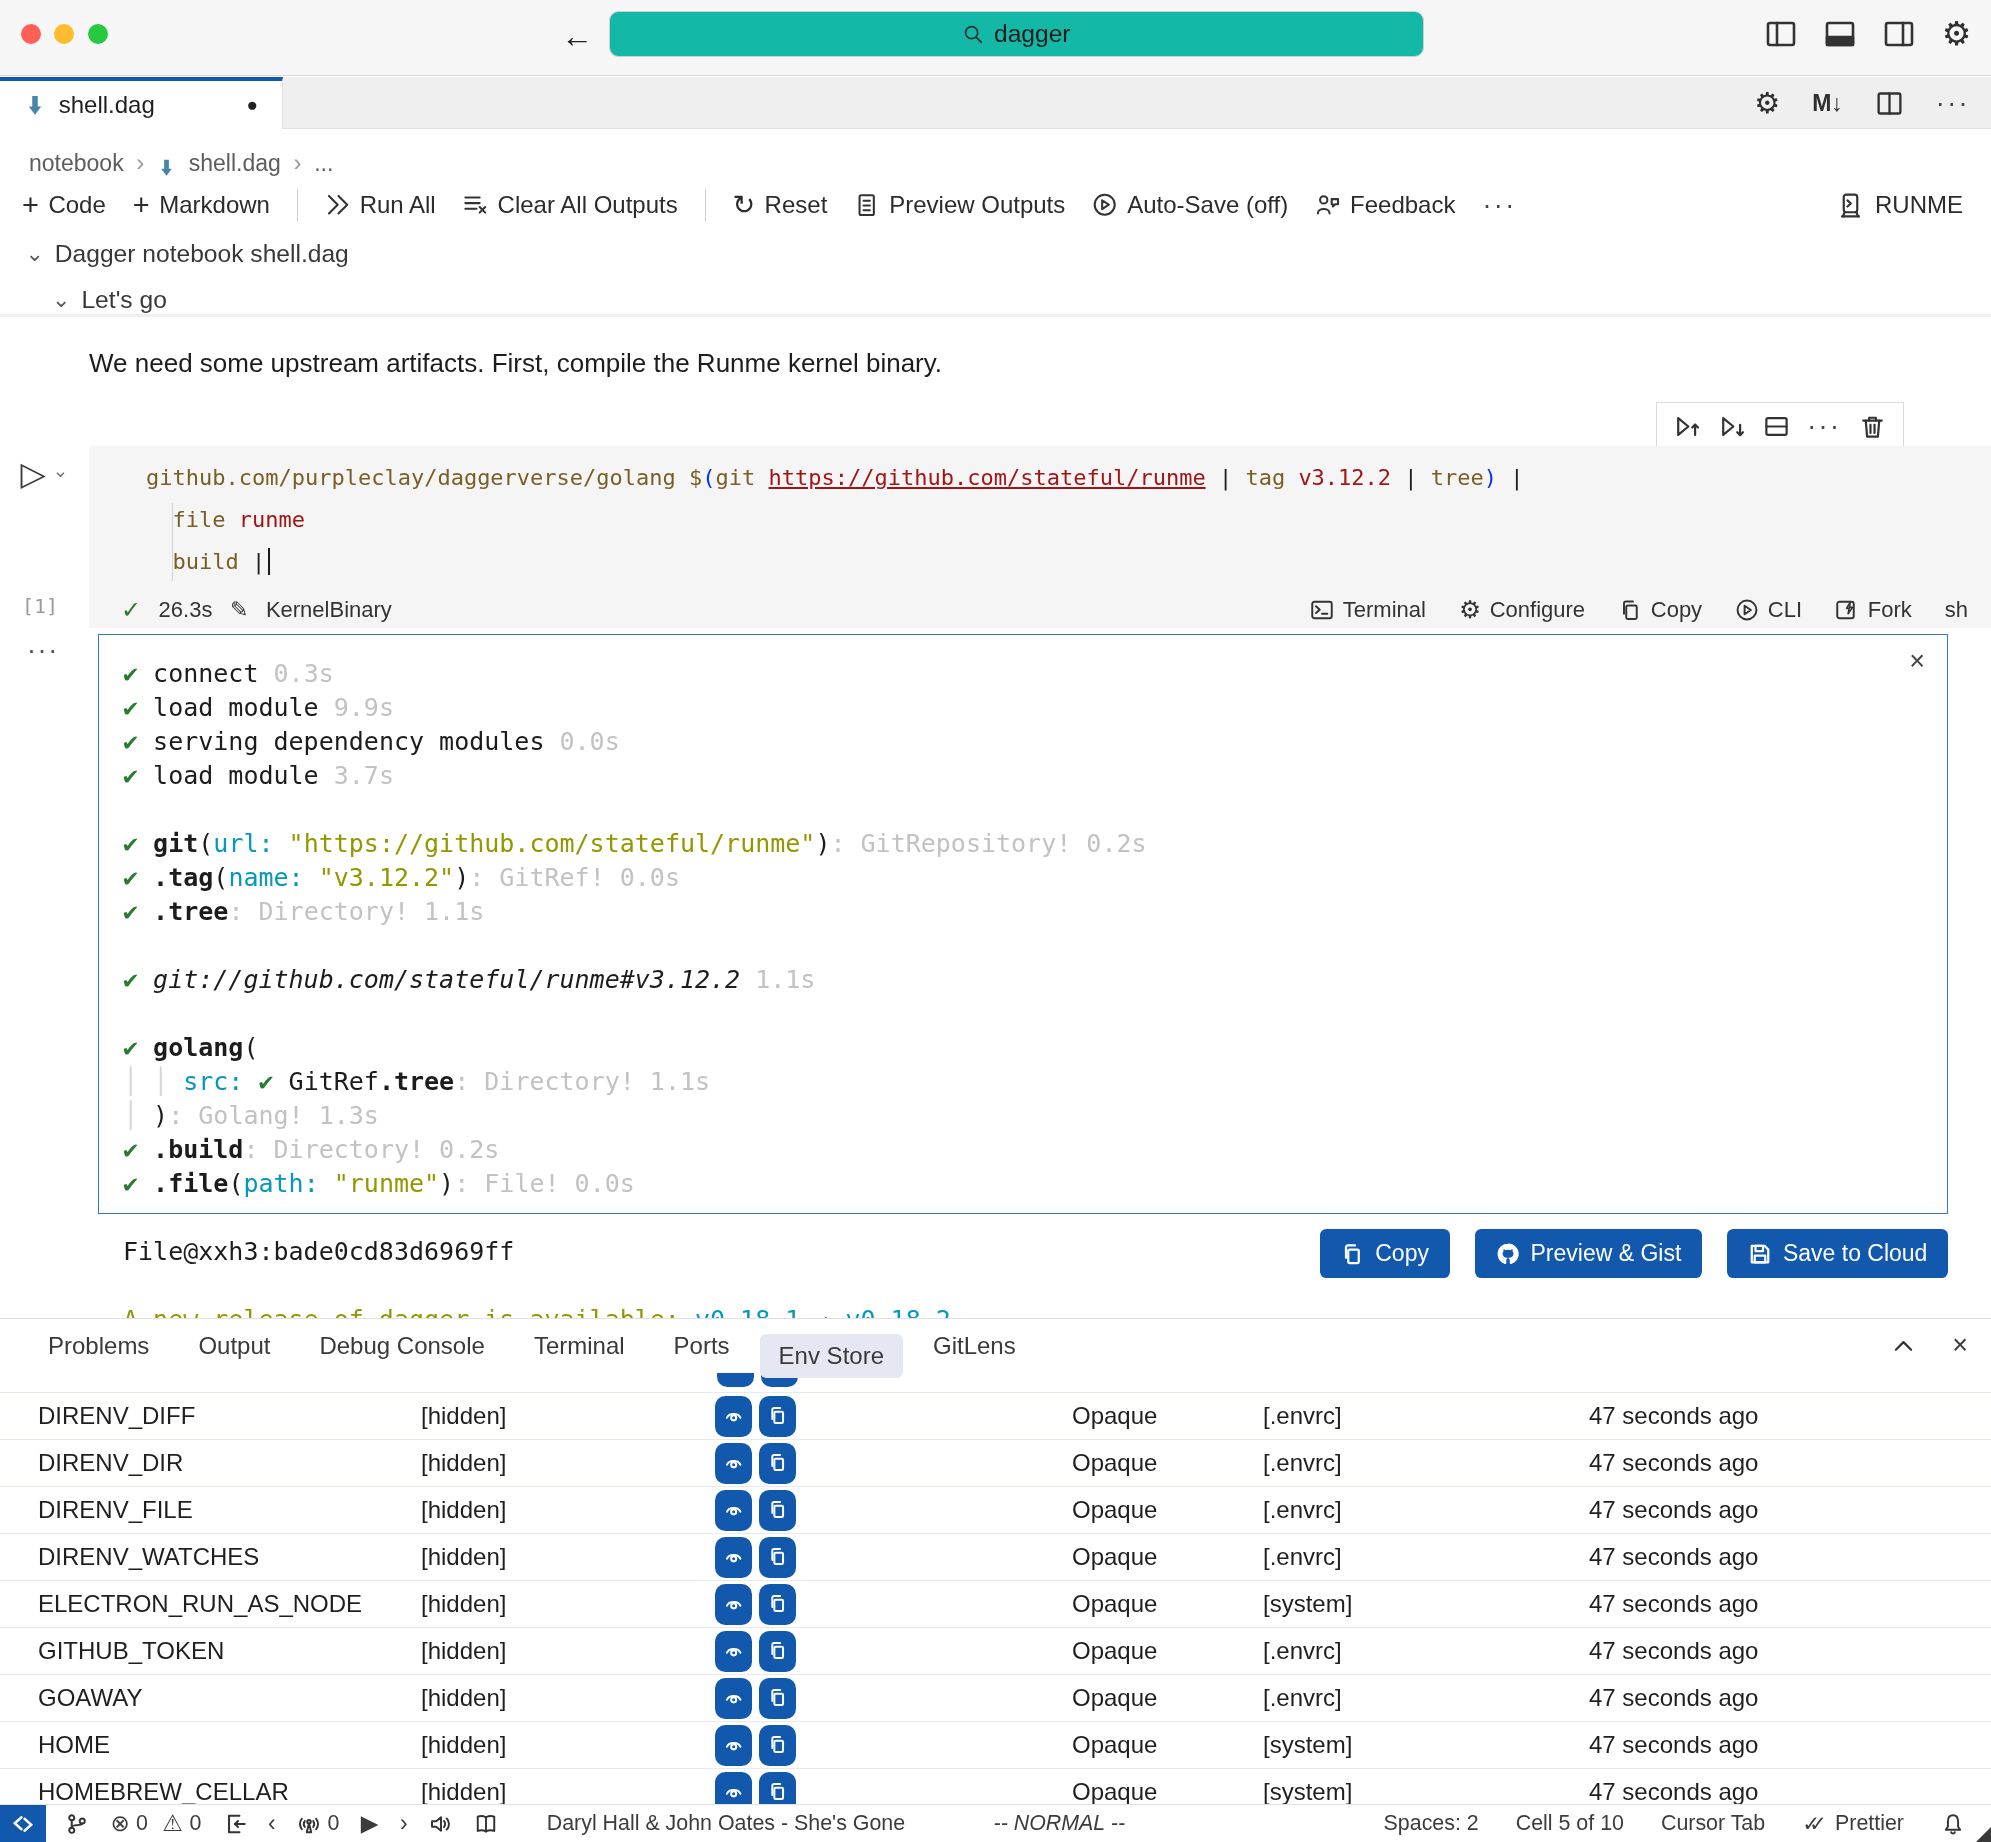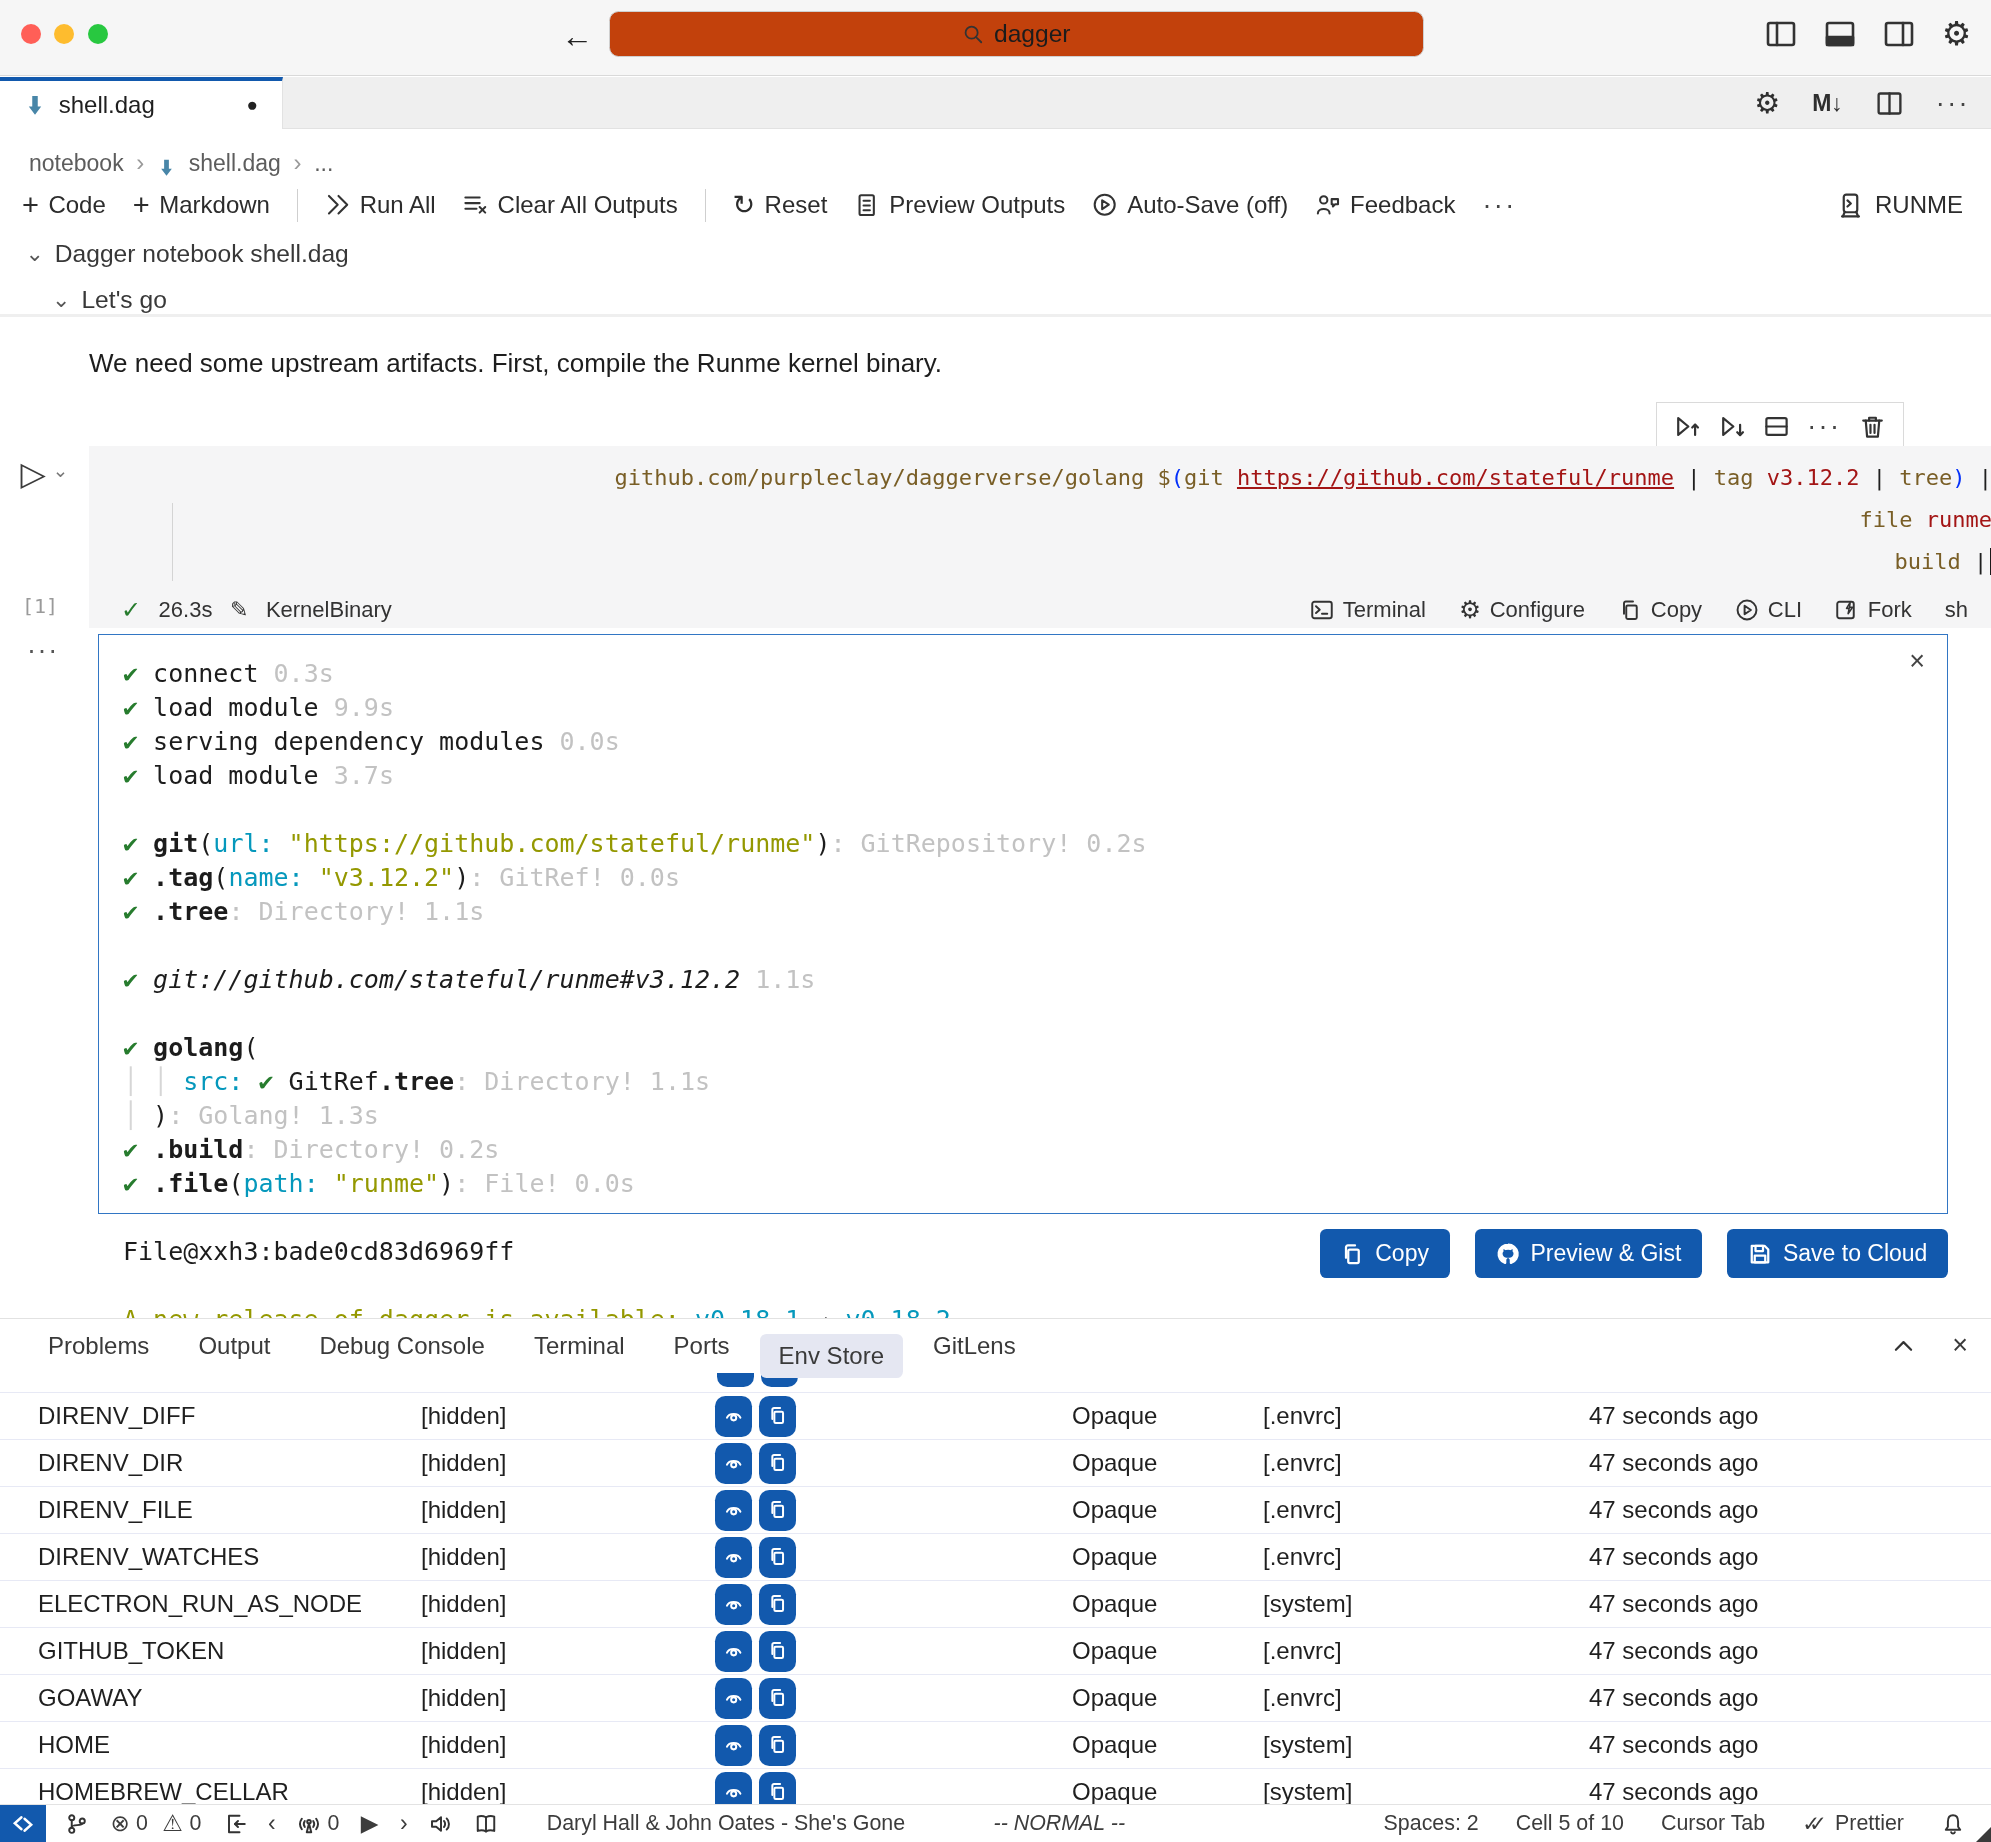--- a/index.html
+++ b/index.html
@@ -9,21 +9,21 @@
   svg { display:block; }
   .ic { stroke:#333; fill:none; stroke-width:1.3; stroke-linecap:round; stroke-linejoin:round; }
 
   
   .titlebar { position:absolute; top:0; left:0; right:0; height:76px; background:#f6f6f6; border-bottom:0.8px solid #d9d9d9; }
   .lights { position:absolute; left:20.6px; top:24px; display:flex; gap:13.5px; }
   .light { width:20px; height:20px; border-radius:50%; }
   .l-red{background:#ff5f57;} .l-yel{background:#febc2e;} .l-grn{background:#28c840;}
   .nav-arrows { position:absolute; left:561px; top:17.5px; display:flex; gap:30px; font-size:32px; }
   .nav-back{color:#222;} .nav-fwd{color:#b9b9b9;}
-  .searchbox { position:absolute; left:609px; top:11px; width:815px; height:46px; background:#c2410c;
+  .searchbox { position:absolute; left:609px; top:11px; width:815px; height:46px; background:#14b8a6;
                border:0.8px solid #cfcfcf; border-radius:9.5px; display:flex; align-items:center; justify-content:center;
                gap:9.5px; font-size:24.6px; color:#1c1c1c; }
   .tb-right { position:absolute; right:20.6px; top:17.5px; display:flex; gap:27px; align-items:center; color:#2f2f2f; }
   .tb-right .pane { width:32px; height:32px; }
   .gear-glyph { font-size:33px; line-height:32px; }
 
   
   .tabstrip { position:absolute; top:77px; left:0; right:0; height:52px; background:#efefef; border-bottom:0.8px solid #e2e2e2; }
   .tab { position:absolute; left:0; top:0; width:283px; height:52px; background:#fff; border-top:4px solid #1259ad;
          border-right:0.8px solid #e2e2e2; display:flex; align-items:center; padding:0 24px; gap:12.7px; font-size:24px; }
@@ -57,21 +57,21 @@
   
   .cell-toolbar { position:absolute; top:402px; left:1656px; width:248px; height:49px; background:#fff;
                   border:1.6px solid #dadada; display:flex; align-items:center; justify-content:space-evenly; }
   .cell-toolbar svg { width:27px; height:27px; }
 
   
   .code-gutter-play { position:absolute; left:20.6px; top:454px; display:flex; gap:6.4px; align-items:flex-start; }
   .play-tri { font-size:33px; color:#3c3c3c; }
   .gut-chev { font-size:19px; color:#777; margin-top:4.8px; }
   .code-cell { position:absolute; top:446px; left:89px; right:0; height:145px; background:#f5f5f6; padding:11px 0 0 57px; }
-  .code-cell .tline { font-family:"DejaVu Sans Mono","DejaVu Sans",monospace; font-size:22px; line-height:42px; white-space:pre;text-align:right; }
+  .code-cell .tline { font-family:"DejaVu Sans Mono","DejaVu Sans",monospace; font-size:22px; line-height:42px; white-space:pre; }
   .indent-guide { position:absolute; left:83px; top:57px; height:78px; border-left:1.6px solid #d4d4d4; }
   .c-cmd{color:#795E26;} .c-red{color:#A31515;} .c-fg{color:#1f1f1f;} .c-paren{color:#0431fa;}
   .c-link{color:#A31515; text-decoration:underline;}
   .c-caret{display:inline-block;width:2.4px;height:27px;background:#1a1a1a;vertical-align:-5.6px;margin-left:2.4px;}
 
   
   .exec-count { position:absolute; left:22px; top:594px; font-family:"DejaVu Sans Mono",monospace; font-size:20px; color:#9a9a9a; }
   .cell-status { position:absolute; top:591px; left:89px; right:0; height:37px; background:#f5f5f6;
                  display:flex; align-items:center; padding:0 24px 0 32px; gap:17.5px; font-size:22px; color:#333; }
   .ok-check { color:#277c2e; font-size:24px; }

